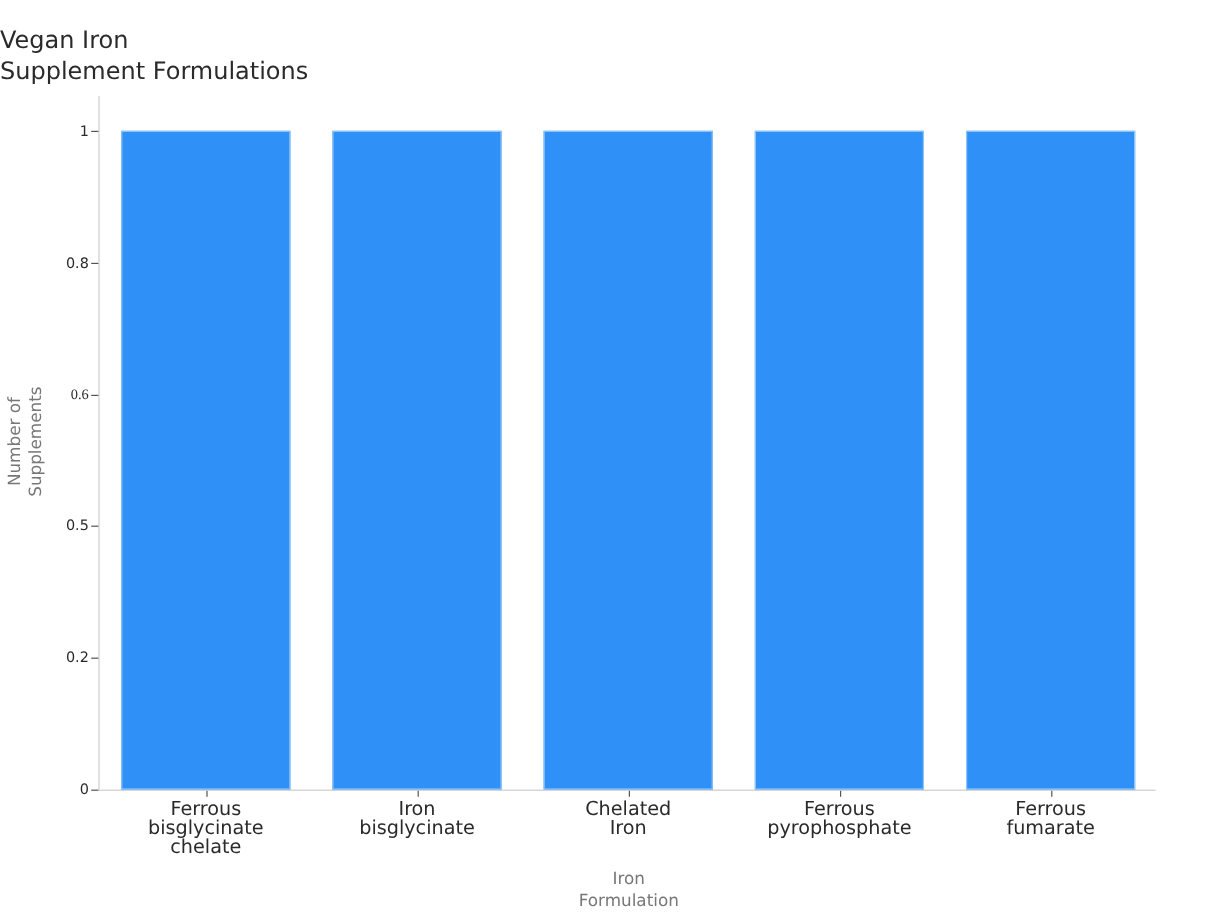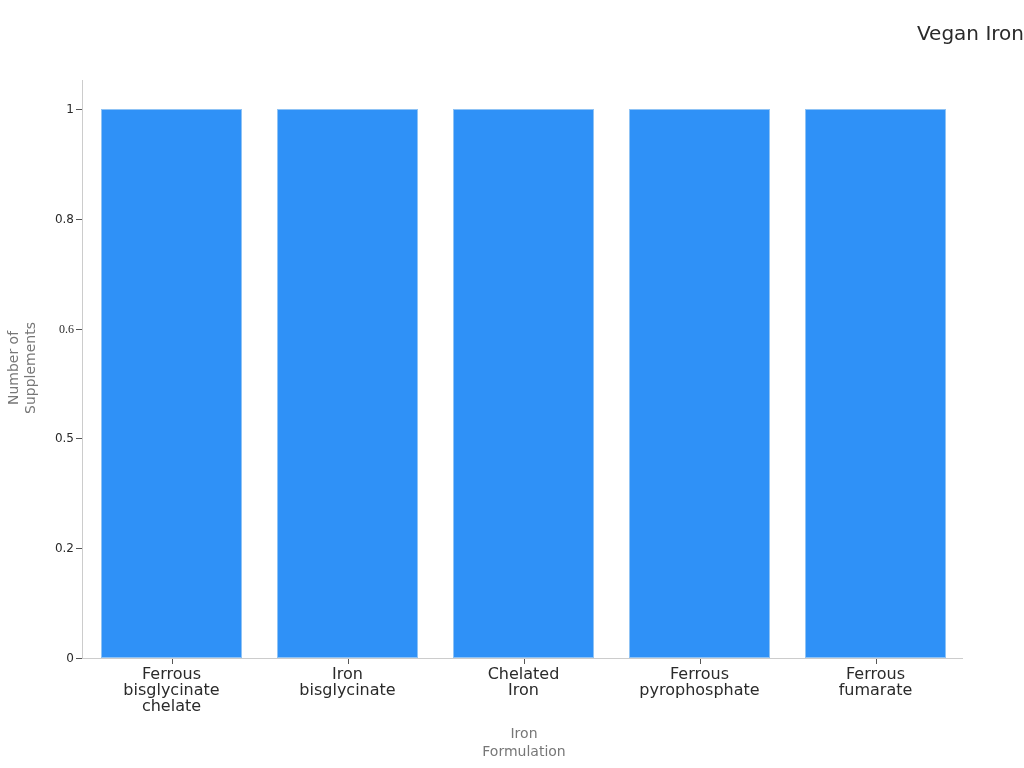--- a/index.html
+++ b/index.html
@@ -1,32 +1,33 @@
 <!DOCTYPE html>
 <html><head>
 <meta charset="utf-8">
 <style>
   html, body { margin:0; padding:0; background:#ffffff; }
   body { width:1024px; height:768px; position:relative; overflow:hidden; font-family:"DejaVu Sans", sans-serif; }
-  .title { position:absolute; left:0; width:1024px; top:20px; text-align:right; font-size:20px; line-height:26px; color:#2a2a2a; }
+  .title { position:absolute; left:0; width:1024px; top:20px; text-align:left; font-size:20px; line-height:26px; color:#2a2a2a; }
   .yaxis-line { position:absolute; left:82px; top:80px; width:1px; height:578px; background:#cccccc; }
   .xaxis-line { position:absolute; left:82px; top:658px; width:881px; height:1px; background:#cccccc; }
   .ytick { position:absolute; left:76px; width:6px; height:1px; background:#555; }
   .ylabel-tick { position:absolute; right:950px; font-size:12px; color:#2a2a2a; transform:translateY(-50%); white-space:nowrap; }
   .bar { position:absolute; background:#2f91f7; border:1px solid #8fc3f5; box-sizing:border-box; }
   .xtick { position:absolute; top:659px; width:1px; height:5px; background:#555; }
   .xlabel-tick { position:absolute; top:666px; width:160px; text-align:center; font-size:16px; line-height:16px; color:#2a2a2a; white-space:pre-line; }
   .xtitle { position:absolute; left:424px; width:200px; top:724px; text-align:center; font-size:14px; line-height:18px; color:#777; white-space:pre-line; }
   .ytitle { position:absolute; left:22px; top:368px; transform:translate(-50%,-50%) rotate(-90deg); text-align:center; font-size:14px; line-height:17px; color:#777; white-space:pre-line; width:140px; }
 </style>
 </head>
 <body>
 
 <div class="title">
   <div>Vegan Iron</div>
+  <div>Supplement Formulations</div>
 </div>
 
 <div class="yaxis-line"></div>
 <div class="xaxis-line"></div>
 
 <div id="yticks">
     <div class="ytick" style="top: 658px;"></div>
     <div class="ylabel-tick" style="top: 658px;">0</div>
     <div class="ytick" style="top: 548.2px;"></div>
     <div class="ylabel-tick" style="top: 548.2px; margin-left: 44px;">0.2</div>

